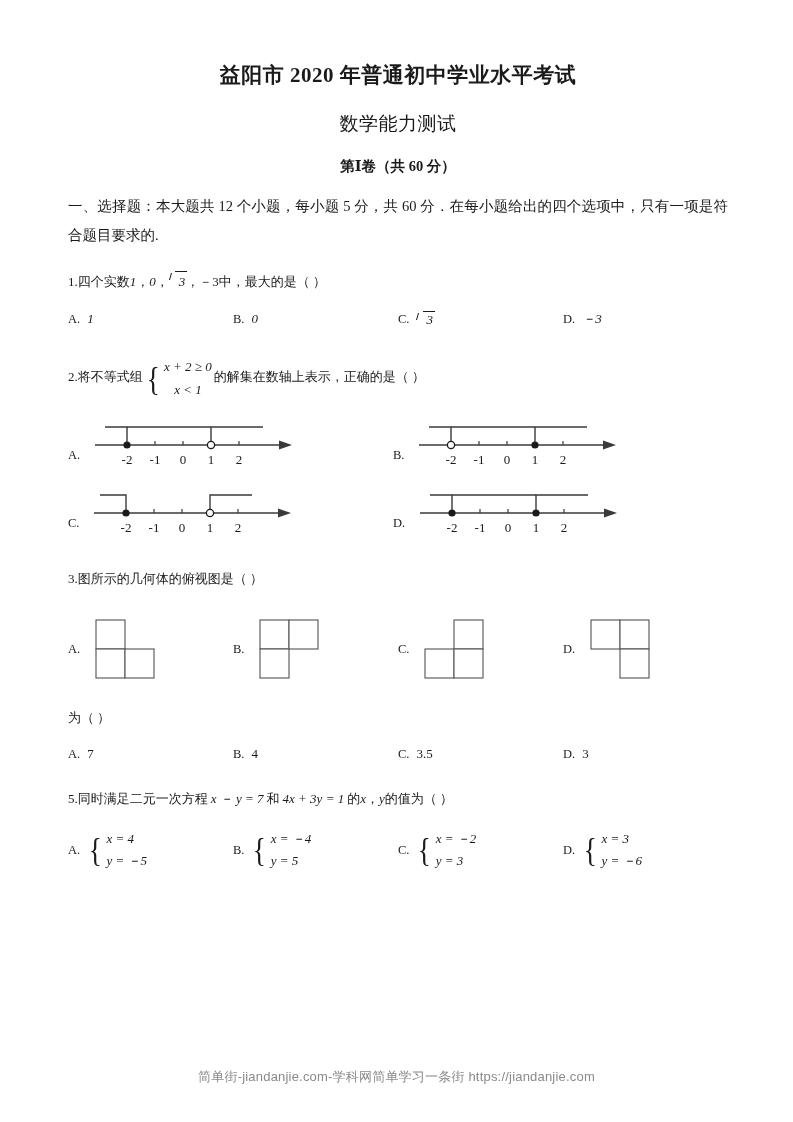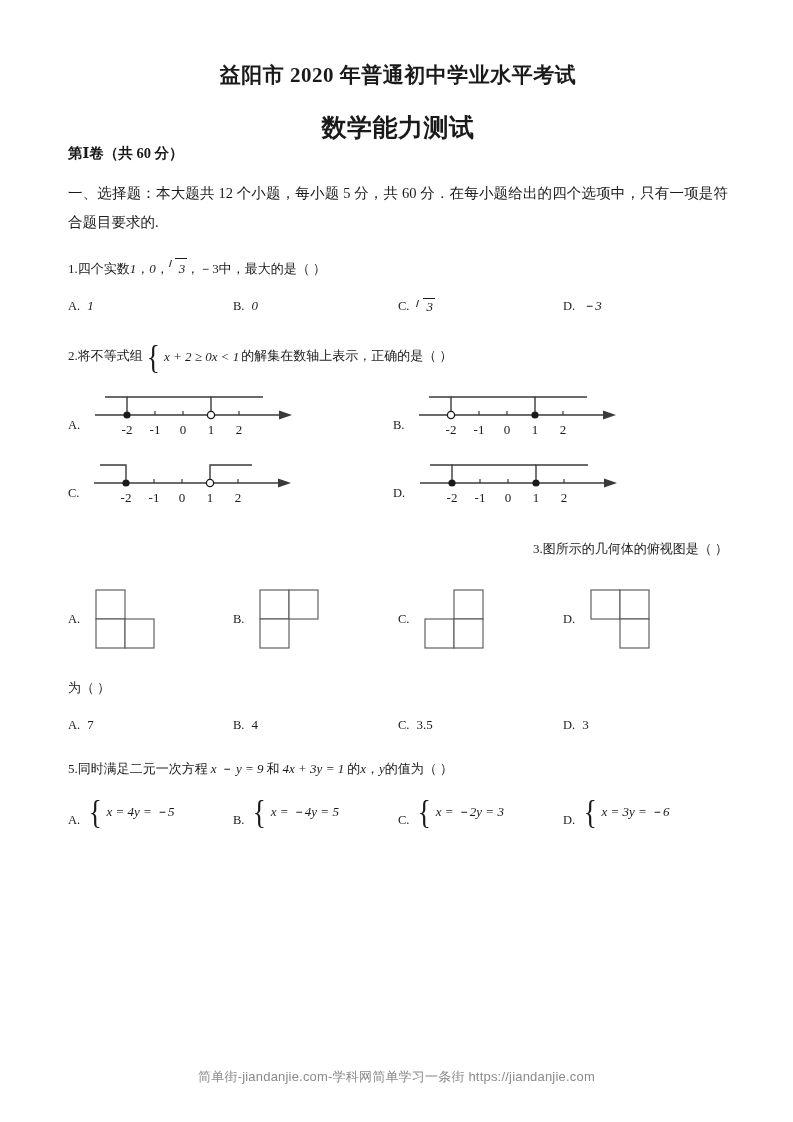--- a/index.html
+++ b/index.html
@@ -33,28 +33,30 @@
   .title-main {
     text-align: center;
     font-size: 21px;
     font-weight: bold;
     letter-spacing: 0.5px;
     margin-top: 62px;
     line-height: 1.3;
   }
   .title-sub {
     text-align: center;
-    font-size: 25px;
-    font-weight: bold;
+    font-size: 19px;
+    font-weight: normal;
     letter-spacing: 0.5px;
     margin-top: 22px;
   }
   .title-section {
+    text-align: center;
     font-size: 14.5px;
     font-weight: bold;
+    margin-top: 20px;
   }
 
   
   .instruction {
     font-size: 14.5px;
     font-weight: normal;
     line-height: 1.95;
     margin-top: 16px;
     text-align: justify;
   }
@@ -120,20 +122,21 @@
   .sys-brace {
     font-size: 34px;
     line-height: 0.82;
     font-weight: 300;
     margin-right: 3px;
     transform: scaleX(0.8);
     display: inline-block;
   }
   .sys-rows {
     display: inline-flex;
+    flex-direction: column;
     justify-content: center;
     font-size: 13px;
     line-height: 1.72;
   }
   .sys-inline { margin: 0 2px; }
 
   
   .numline-row {
     display: flex;
     margin-top: 16px;
@@ -315,21 +318,21 @@
           <circle cx="124" cy="26" r="3.6" fill="#1a1a1a"></circle>
           <text x="40" y="45" font-family="Liberation Serif, serif" font-size="13" fill="#1a1a1a" text-anchor="middle">-2</text>
           <text x="68" y="45" font-family="Liberation Serif, serif" font-size="13" fill="#1a1a1a" text-anchor="middle">-1</text>
           <text x="96" y="45" font-family="Liberation Serif, serif" font-size="13" fill="#1a1a1a" text-anchor="middle">0</text>
           <text x="124" y="45" font-family="Liberation Serif, serif" font-size="13" fill="#1a1a1a" text-anchor="middle">1</text>
           <text x="152" y="45" font-family="Liberation Serif, serif" font-size="13" fill="#1a1a1a" text-anchor="middle">2</text>
         </svg>
       </div>
     </div>
 
-    <div class="q-stem" style="margin-top:22px;text-align:right;">3.图所示的几何体的俯视图是（  ）</div>
+    <div class="q-stem" style="margin-top:22px;">3.图所示的几何体的俯视图是（  ）</div>
 
 
     <div class="grid-row">
       <div class="grid-cell">
         <span class="opt-label">A.</span>
         <svg class="tv" width="70" height="70" viewBox="0 0 70 70">
           <g stroke="#5a5a5a" stroke-width="1.15" fill="#ffffff">
             <rect x="6" y="6" width="29" height="29"></rect>
             <rect x="6" y="35" width="29" height="29"></rect>
             <rect x="35" y="35" width="29" height="29"></rect>
@@ -385,21 +388,21 @@
         <span class="opt-label">C.</span>
         <span class="opt-body">3.5</span>
       </div>
       <div class="opt col">
         <span class="opt-label">D.</span>
         <span class="opt-body">3</span>
       </div>
     </div>
 
     <div class="q-stem" style="margin-top:22px;">
-      <span>5.同时满足二元一次方程</span><span class="mi" style="margin:0 3px;">x － y = 9</span><span>和</span><span class="mi" style="margin:0 3px;">4x + 3y = 1</span><span>的</span><span class="mi">x</span><span>，</span><span class="mi">y</span><span>的值为（  ）</span>
+      <span>5.同时满足二元一次方程</span><span class="mi" style="margin:0 3px;">x － y = 7</span><span>和</span><span class="mi" style="margin:0 3px;">4x + 3y = 1</span><span>的</span><span class="mi">x</span><span>，</span><span class="mi">y</span><span>的值为（  ）</span>
     </div>
 
     <div class="options-row" style="margin-top:16px;">
       <div class="opt col">
         <span class="opt-label" style="padding-top:12px;">A.</span>
         <span class="sys">
           <span class="sys-brace">{</span>
           <span class="sys-rows">
             <span class="mi">x = 4</span>
             <span class="mi">y = －5</span>

